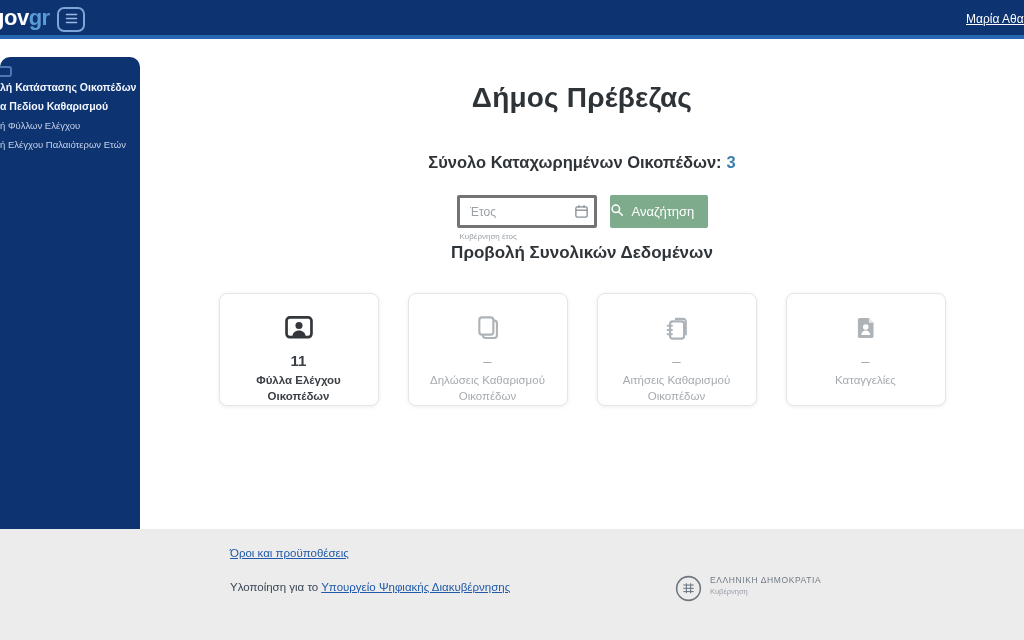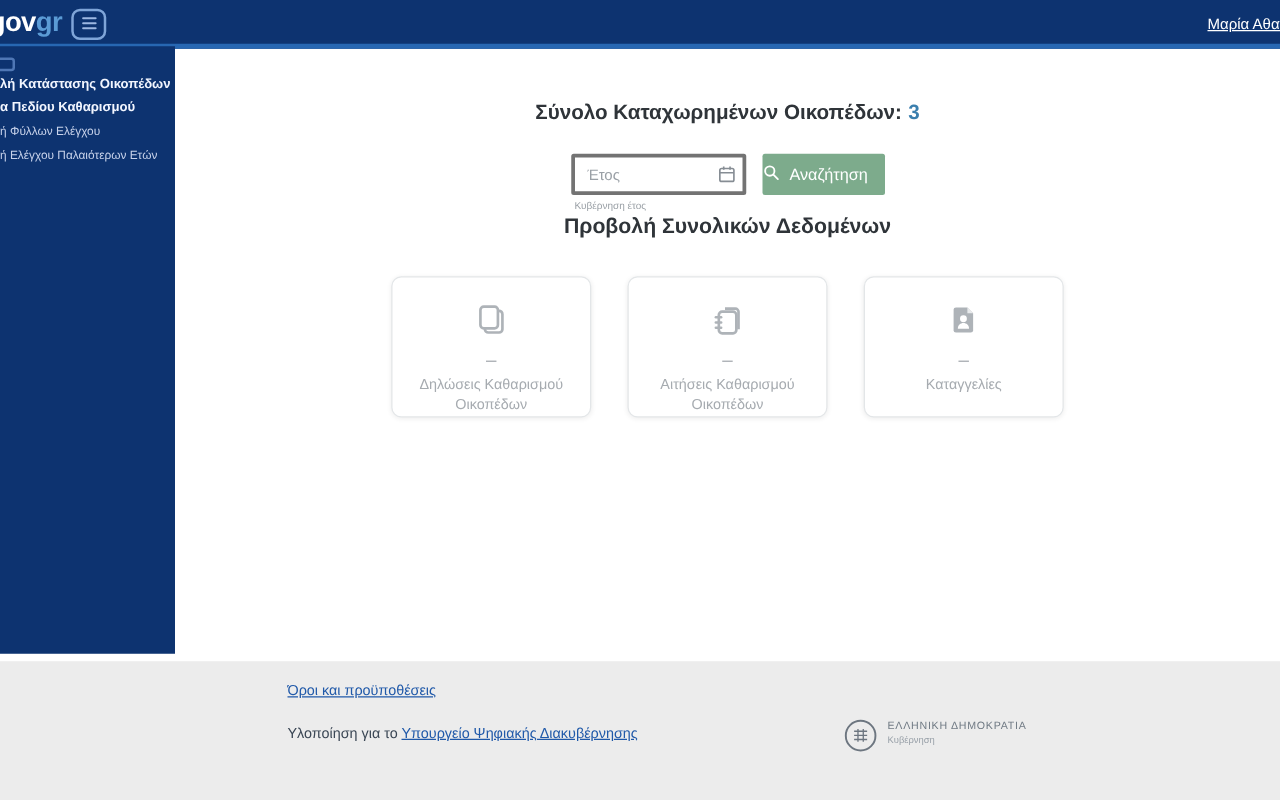--- a/index.html
+++ b/index.html
@@ -13,22 +13,22 @@
   .logo { position:absolute; left:-9px; top:5px; font-size:22px; font-weight:bold;
           letter-spacing:-0.5px; cursor:pointer; }
   .logo-gov { color:#ffffff; } .logo-gr { color:#5b9bd5; }
   .menu-btn { position:absolute; left:57px; top:7px; width:28px; height:25px;
               background:transparent; border:2px solid #7fa5d8; border-radius:7px;
               display:flex; align-items:center; justify-content:center; cursor:pointer; }
   .user-link { position:absolute; left:966px; top:12px; color:#ffffff; font-size:12px;
                text-decoration:underline; white-space:nowrap; cursor:pointer; }
 
   
-  .sidebar { position:absolute; left:0; top:37px; width:140px; height:486px;
-             background:#0d3370; overflow:hidden; }
+  .sidebar { position:absolute; left:0; top:57px; width:140px; height:486px;
+             background:#0d3370; overflow:hidden;border-radius:10px; }
   .side-frag { position:absolute; left:-7px; top:9px; width:19px; height:11px;
                border:2px solid #4f77b5; border-radius:3px; }
   .side-nav { position:absolute; left:0; top:25px; right:0; }
   .side-item { display:block; white-space:nowrap; text-decoration:none; cursor:pointer;
                margin-bottom:8px; }
   .side-item.strong { color:#f2f6ff; font-size:10.5px; font-weight:700; line-height:11px; }
   .side-item.dim { color:#c7d2ea; font-size:9.5px; font-weight:400; line-height:11px; }
 
   
   .main { position:absolute; left:140px; top:43px; width:884px; height:486px;
@@ -102,20 +102,21 @@
     <div class="side-frag"></div>
     <nav class="side-nav">
       <a class="side-item strong">λή Κατάστασης Οικοπέδων</a>
       <a class="side-item strong">α Πεδίου Καθαρισμού</a>
       <a class="side-item dim">ή Φύλλων Ελέγχου</a>
       <a class="side-item dim">ή Ελέγχου Παλαιότερων Ετών</a>
     </nav>
   </aside>
 
   <main class="main">
+    <h1 class="page-title">Δήμος Πρέβεζας</h1>
 
     <div class="total-line">
       <span>Σύνολο Καταχωρημένων Οικοπέδων:</span><span class="total-value">3</span>
     </div>
 
     <div class="form-row">
       <div class="input-wrap">
         <input class="year-input" placeholder="Έτος" style="">
         <span class="cal-icon">
           <svg width="15" height="15" viewBox="0 0 16 16">
@@ -139,20 +140,31 @@
             </svg>
         </span>
         <span>Αναζήτηση</span>
       </button>
     </div>
 
     <h2 class="section-title">Προβολή Συνολικών Δεδομένων</h2>
 
     <div class="cards">
 
+      <div class="card active">
+        <div class="card-icon">
+          <svg width="34" height="34" viewBox="0 0 24 24">
+              <rect x="3.2" y="4.5" width="17.6" height="14" rx="2.4" fill="none" stroke="#33373c" stroke-width="1.9"></rect>
+              <circle cx="12" cy="10.2" r="2.5" fill="#33373c"></circle>
+              <path d="M7.3 18.4 c0-3 2.1-4.6 4.7-4.6 s4.7 1.6 4.7 4.6 z" fill="#33373c"></path>
+            </svg>
+        </div>
+        <div class="card-value">11</div>
+        <div class="card-label">Φύλλα Ελέγχου Οικοπέδων</div>
+      </div>
 
       <div class="card muted">
         <div class="card-icon">
           <svg width="32" height="32" viewBox="0 0 24 24">
               <rect x="8.2" y="6.5" width="10.5" height="13" rx="2" fill="none" stroke="#aeb3b8" stroke-width="1.6"></rect>
               <rect x="5.5" y="4" width="10.5" height="13" rx="2" fill="#ffffff" stroke="#aeb3b8" stroke-width="1.6"></rect>
             </svg>
         </div>
         <div class="card-value">–</div>
         <div class="card-label">Δηλώσεις Καθαρισμού Οικοπέδων</div>

